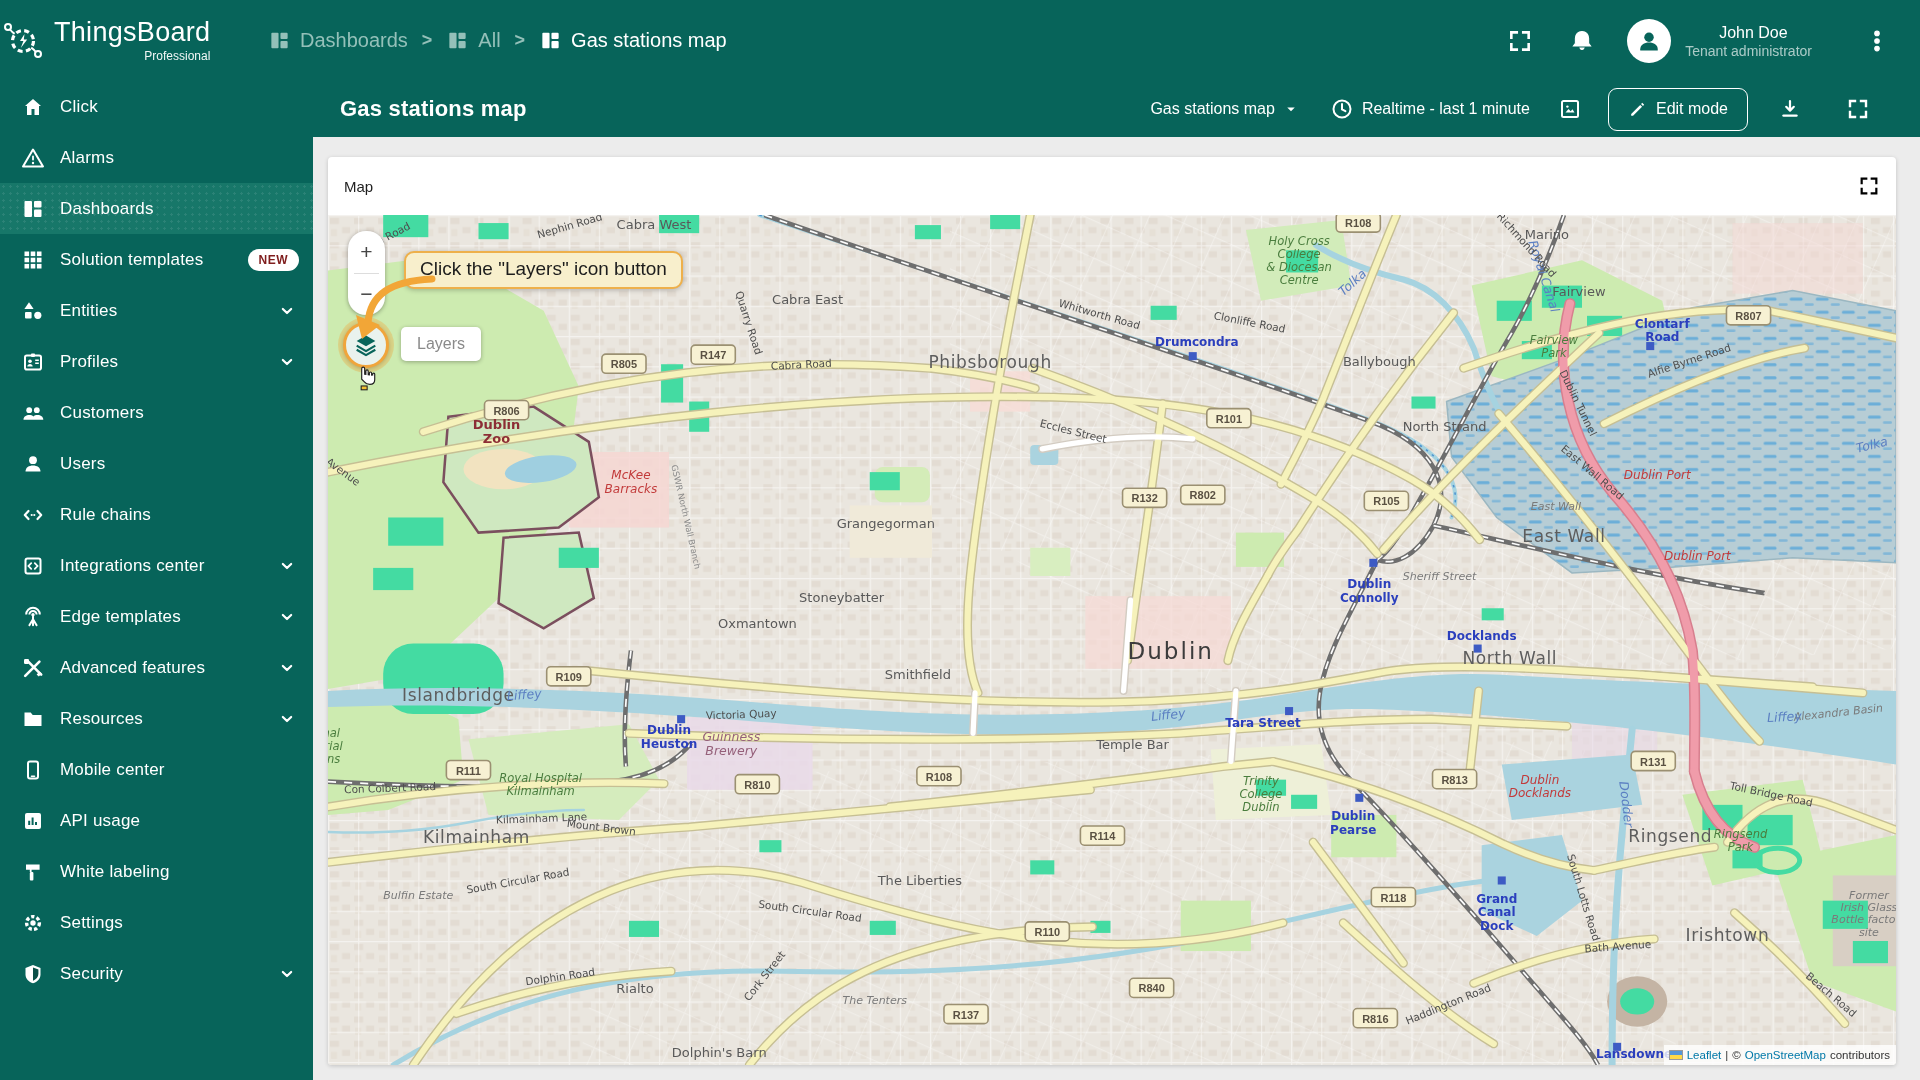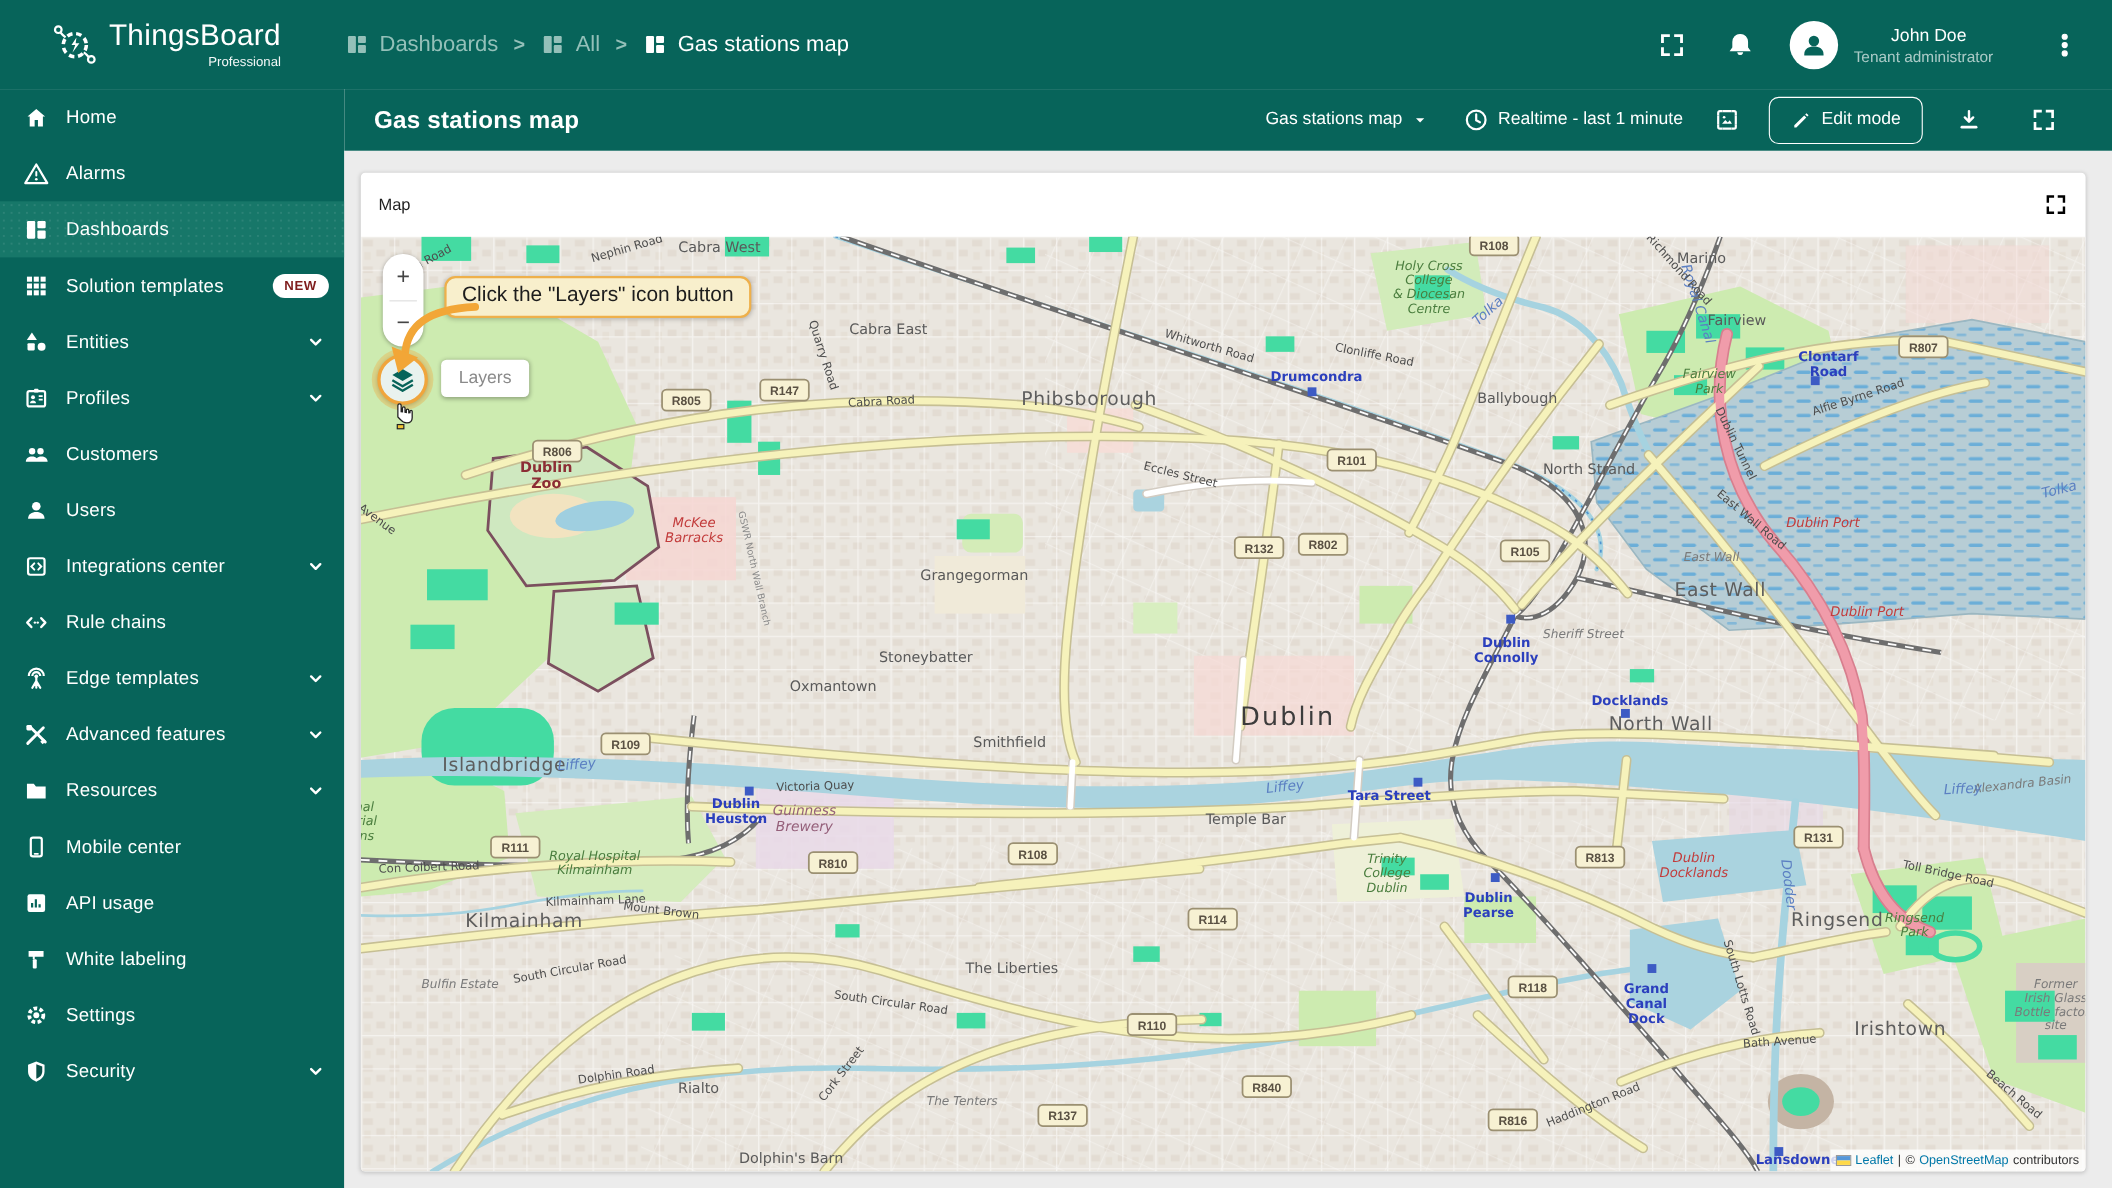--- a/index.html
+++ b/index.html
@@ -1,19 +1,19 @@
 <!DOCTYPE html>
 <html><head>
 <meta charset="utf-8">
 <style>
   * { margin:0; padding:0; box-sizing:border-box; }
   html,body { width:1920px; height:1080px; overflow:hidden; font-family:"Liberation Sans",sans-serif; background:#ececec; }
 
   
-  .topbar { height:81px; background:#07645a; display:flex; align-items:center; padding-left:45px; color:#fff; }
+  .topbar { height:81px; background:#07645a; display:flex; align-items:center; color:#fff; }
   .logo-block { width:268px; display:flex; align-items:center; gap:10px; }
   .logo-mark { width:44px; height:46px; }
   .logo-text { display:flex; flex-direction:column; align-items:flex-end; }
   .logo-title { font-size:27px; font-weight:500; letter-spacing:.3px; line-height:1; }
   .logo-sub { font-size:12px; margin-top:3px; opacity:.95; }
   .crumbs { display:flex; align-items:center; gap:14px; font-size:20px; }
   .crumb { display:flex; align-items:center; gap:9px; cursor:pointer; }
   .crumb svg { width:23px; height:23px; }
   .crumb.muted { color:#94c0b9; }
   .crumb.muted svg { fill:#94c0b9; }
@@ -311,21 +311,21 @@
   </div>
 </header>
 
 <div class="main">
 
   <aside class="sidebar">
       <div class="sb-item">
         <svg class="sb-ic">
           <use href="#ic-home"></use>
         </svg>
-        <span class="sb-label">Home</span>
+        <span class="sb-label">Click</span>
       </div>
       <div class="sb-item">
         <svg class="sb-ic">
           <use href="#ic-alarm"></use>
         </svg>
         <span class="sb-label">Alarms</span>
       </div>
       <div class="sb-item active">
         <svg class="sb-ic">
           <use href="#ic-dash"></use>
@@ -364,32 +364,32 @@
         <span class="sb-label">Customers</span>
       </div>
       <div class="sb-item">
         <svg class="sb-ic">
           <use href="#ic-user"></use>
         </svg>
         <span class="sb-label">Users</span>
       </div>
       <div class="sb-item">
         <svg class="sb-ic">
+          <use href="#ic-rule"></use>
+        </svg>
+        <span class="sb-label">Rule chains</span>
+      </div>
+      <div class="sb-item">
+        <svg class="sb-ic">
           <use href="#ic-integr"></use>
         </svg>
         <span class="sb-label">Integrations center</span>
         <svg class="sb-chev">
           <use href="#ic-chev"></use>
         </svg>
-      </div>
-      <div class="sb-item">
-        <svg class="sb-ic">
-          <use href="#ic-rule"></use>
-        </svg>
-        <span class="sb-label">Rule chains</span>
       </div>
       <div class="sb-item">
         <svg class="sb-ic">
           <use href="#ic-edge"></use>
         </svg>
         <span class="sb-label">Edge templates</span>
         <svg class="sb-chev">
           <use href="#ic-chev"></use>
         </svg>
       </div>

